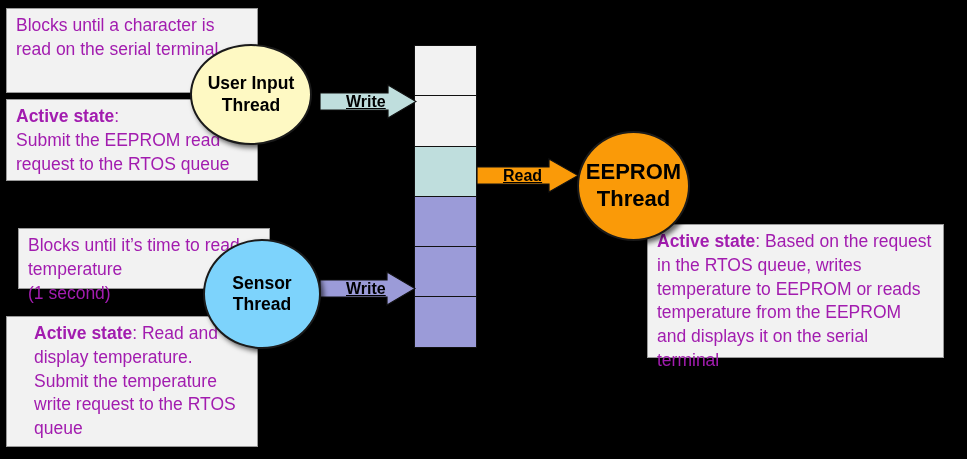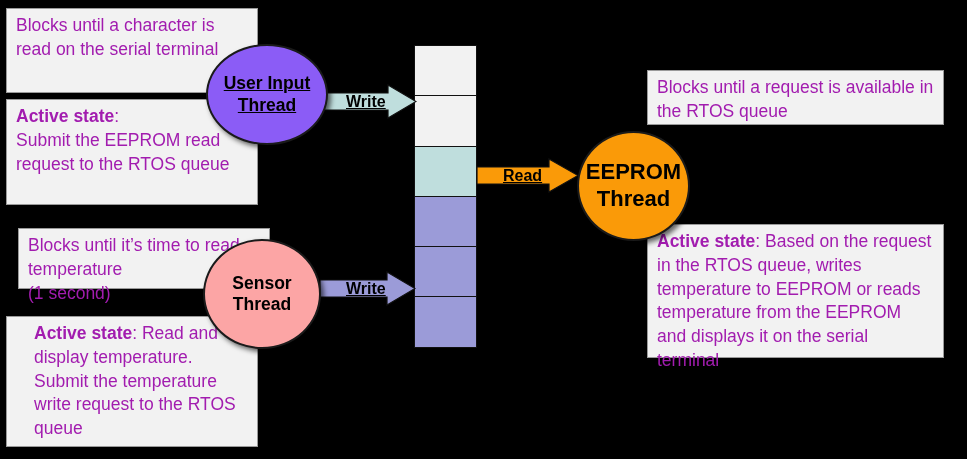--- a/index.html
+++ b/index.html
@@ -25,21 +25,21 @@
     color: #a21caf;
     font-size: 17.5px;
     line-height: 1.36;
     padding: 5px 9px 6px 9px;
     box-shadow: 3px 3px 4px rgba(0,0,0,0.55);
     white-space: pre-line;
   }
   .box b { font-weight: bold; }
 
   #box-ui-blocks   { left: 6px;   top: 8px;   width: 252px; height: 85px; }
-  #box-ui-active   { left: 6px;   top: 99px;  width: 252px; height: 106px; }
+  #box-ui-active   { left: 6px;   top: 99px;  width: 252px; height: 82px; }
   #box-sensor-blk  { left: 18px;   top: 228px; width: 252px; height: 61px; }
   #box-sensor-act  { left: 6px;   top: 316px; width: 252px; height: 131px; padding-left: 27px; }
   #box-eeprom-blk  { left: 647px; top: 70px;  width: 297px; height: 55px; }
   #box-eeprom-act  { left: 647px; top: 224px; width: 297px; height: 134px; }
 
   
   .thread-circle {
     position: absolute;
     border-radius: 50%;
     border: 2px solid #1a1a1a;
@@ -49,27 +49,26 @@
     align-items: center;
     justify-content: center;
     font-weight: bold;
     font-size: 17.5px;
     line-height: 1.22;
     color: #000000;
     text-align: center;
     box-shadow: 3px 3px 5px rgba(0,0,0,0.6);
   }
   #circle-user-input {
-    left: 206px; top: 44px; width: 122px; height: 101px;
-    background: #8b5cf6;
-    text-decoration: underline;
+    left: 190px; top: 44px; width: 122px; height: 101px;
+    background: #fef9c3;
   }
   #circle-sensor {
     left: 203px; top: 239px; width: 118px; height: 110px;
-    background: #fca5a5;
+    background: #7dd3fc;
   }
   #circle-eeprom {
     left: 577px; top: 131px; width: 113px; height: 110px;
     background: #fa9a08;
     font-size: 22px;
   }
 
   
   #queue {
     position: absolute;
@@ -121,21 +120,20 @@
   <div class="box" id="box-ui-blocks">Blocks until a character is read on the serial terminal</div>
 
   <div class="box" id="box-ui-active"><b>Active state</b><span>:
 Submit the EEPROM read request to the RTOS queue</span></div>
 
   <div class="box" id="box-sensor-blk">Blocks until it’s time to read temperature
 (1 second)</div>
 
   <div class="box" id="box-sensor-act"><b>Active state</b><span>: Read and display temperature. Submit the temperature write request to the RTOS queue</span></div>
 
-  <div class="box" id="box-eeprom-blk">Blocks until a request is available in the RTOS queue</div>
 
   <div class="box" id="box-eeprom-act"><b>Active state</b><span>: Based on the request in the RTOS queue, writes temperature to EEPROM or reads temperature from the EEPROM and displays it on the serial terminal</span></div>
 
   <div id="queue">
     <div class="queue-cell cell-empty"></div>
     <div class="queue-cell cell-empty"></div>
     <div class="queue-cell cell-ui"></div>
     <div class="queue-cell cell-sensor"></div>
     <div class="queue-cell cell-sensor"></div>
     <div class="queue-cell cell-sensor"></div>

